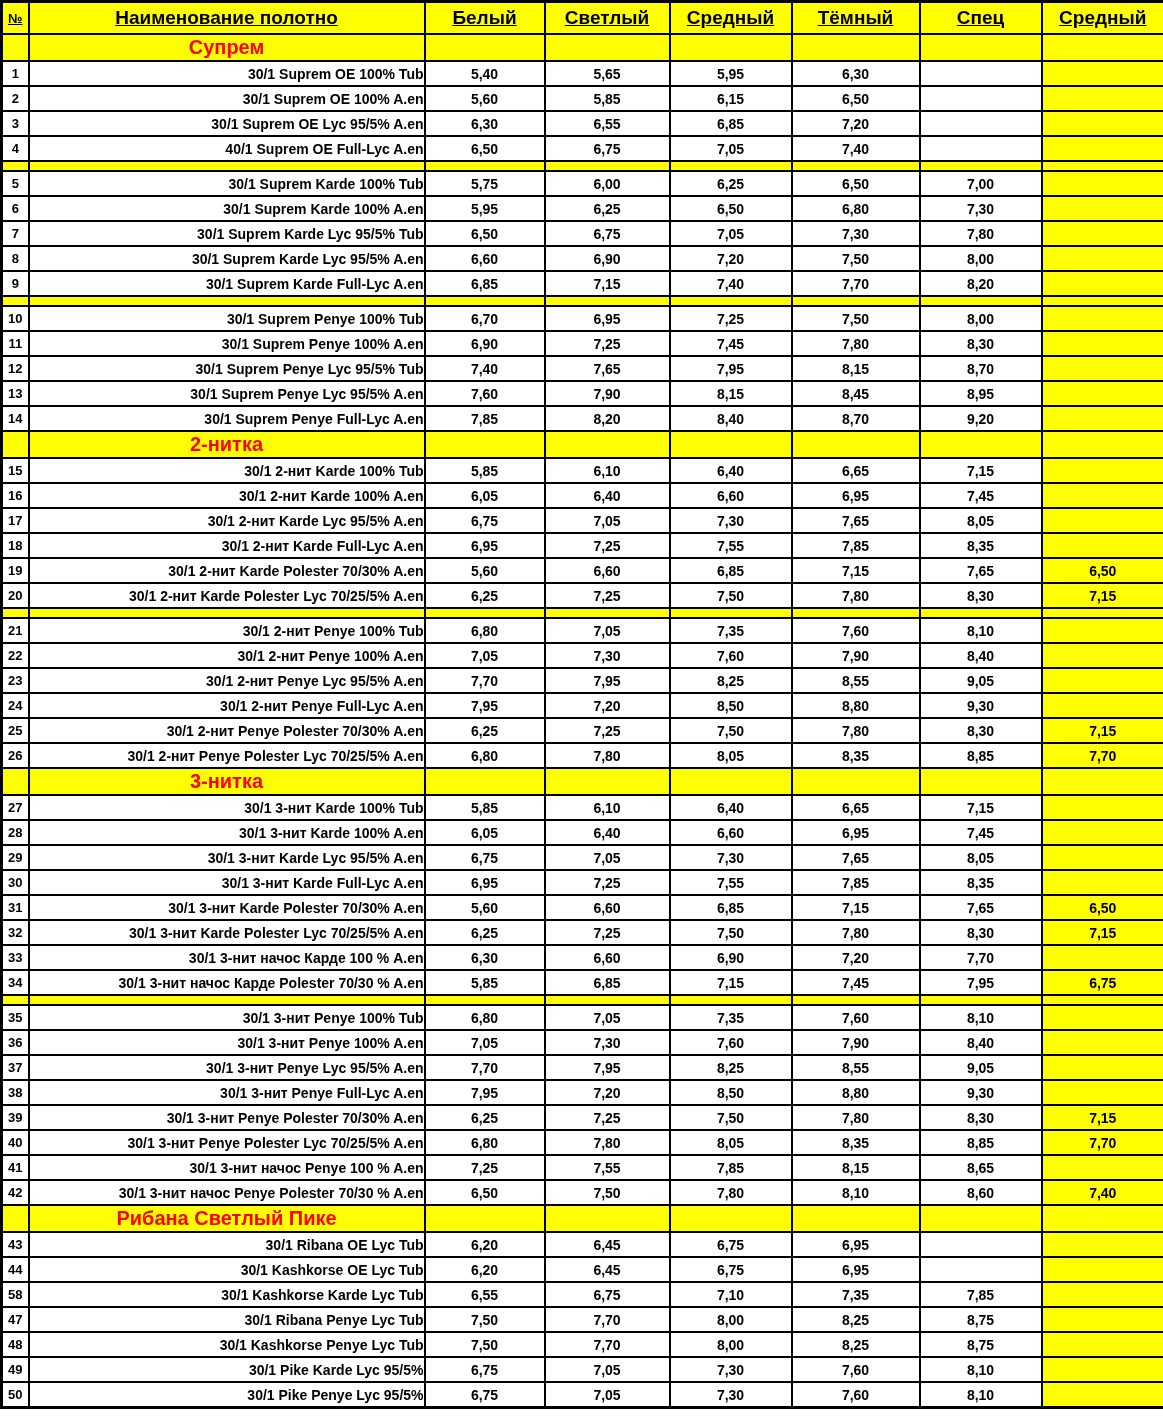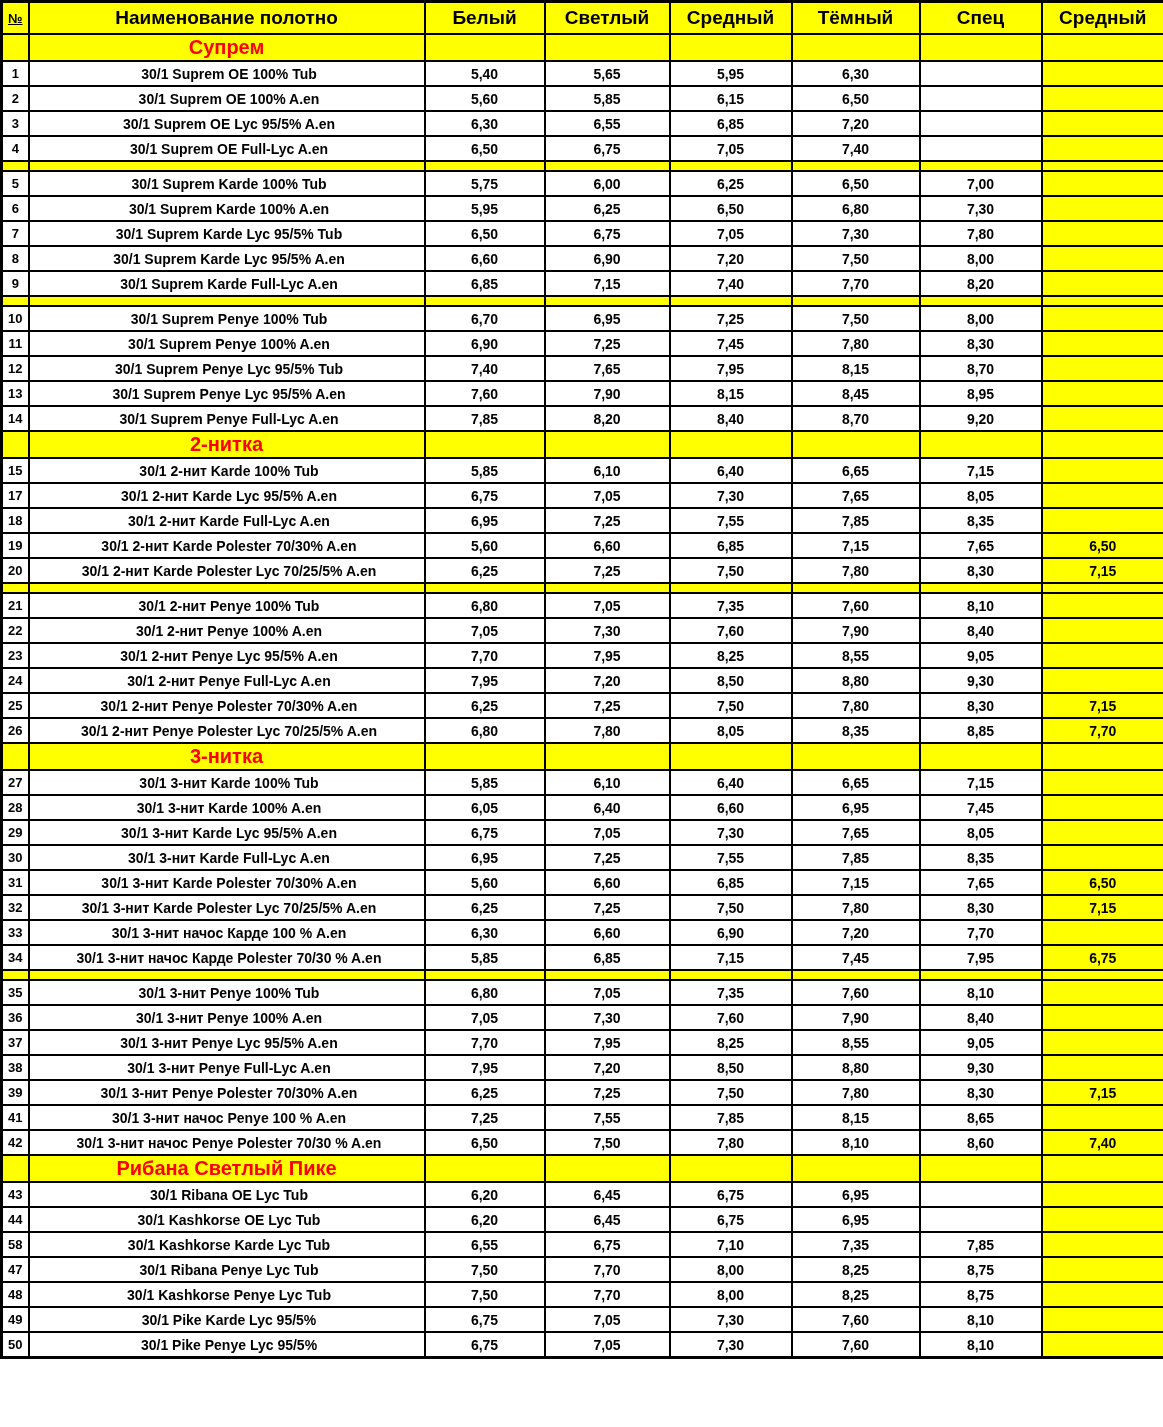--- a/index.html
+++ b/index.html
@@ -1,27 +1,27 @@
 <!DOCTYPE html>
 <html style="--hl: #FFFF00; --red: #FF0000; --grid: #000000;"><head>
 <meta charset="utf-8">
 <style>
   html,body{margin:0;padding:0;background:#fff;}
   body{font-family:"Liberation Sans",sans-serif;}
   .wrap{width:1163px;}
   table{border-collapse:collapse;width:1163px;table-layout:fixed;border:3px solid var(--grid,#000);}
   td,th{border:2px solid var(--grid,#000);overflow:hidden;white-space:nowrap;padding:0;}
-  thead th{background:var(--hl,#FFFF00);font-weight:bold;font-size:19px;height:30px;color:#000;text-align:center;}
+  thead th{background:var(--hl,#FFFF00);font-weight:bold;font-size:19px;height:30px;color:#000;text-align:center;text-decoration:underline;}
   th.num-h{font-size:13px;text-decoration:underline;}
   tr.section td{height:25px;background:var(--hl,#FFFF00);}
   tr.section td.title{color:var(--red,#FF0000);font-size:20px;font-weight:bold;text-align:center;margin-top:48px;}
   tr.sep td{height:8px;background:var(--hl,#FFFF00);}
   tr.data td{height:23px;font-weight:bold;font-size:14px;color:#000;background:#fff;}
   tr.data td.num{text-align:center;font-size:13px;}
-  tr.data td.name{text-align:center;padding-left:5px;}
+  tr.data td.name{text-align:right;padding-left:5px;}
   tr.data td.val{text-align:center;}
   td.y{background:var(--hl,#FFFF00) !important;}
 </style>
 </head>
 <body>
 
 <div class="wrap">
   <table>
     <colgroup>
       <col style="width:27px">
@@ -81,21 +81,21 @@
           <td class="name">30/1 Suprem OE Lyc 95/5% A.en</td>
           <td class="val">6,30</td>
           <td class="val">6,55</td>
           <td class="val">6,85</td>
           <td class="val">7,20</td>
           <td class="val"></td>
           <td class="val y"></td>
         </tr>
         <tr class="data">
           <td class="num">4</td>
-          <td class="name">30/1 Suprem OE Full-Lyc  A.en</td>
+          <td class="name">40/1 Suprem OE Full-Lyc  A.en</td>
           <td class="val">6,50</td>
           <td class="val">6,75</td>
           <td class="val">7,05</td>
           <td class="val">7,40</td>
           <td class="val"></td>
           <td class="val y"></td>
         </tr>
         <tr class="sep">
           <td class="y"></td>
           <td class="y"></td>
@@ -227,20 +227,30 @@
           <td class="y"></td>
         </tr>
         <tr class="data">
           <td class="num">15</td>
           <td class="name">30/1 2-нит Karde 100% Tub</td>
           <td class="val">5,85</td>
           <td class="val">6,10</td>
           <td class="val">6,40</td>
           <td class="val">6,65</td>
           <td class="val">7,15</td>
+          <td class="val y"></td>
+        </tr>
+        <tr class="data">
+          <td class="num">16</td>
+          <td class="name">30/1 2-нит Karde 100% A.en</td>
+          <td class="val">6,05</td>
+          <td class="val">6,40</td>
+          <td class="val">6,60</td>
+          <td class="val">6,95</td>
+          <td class="val">7,45</td>
           <td class="val y"></td>
         </tr>
         <tr class="data">
           <td class="num">17</td>
           <td class="name">30/1 2-нит Karde Lyc 95/5% A.en</td>
           <td class="val">6,75</td>
           <td class="val">7,05</td>
           <td class="val">7,30</td>
           <td class="val">7,65</td>
           <td class="val">8,05</td>
@@ -490,20 +500,30 @@
           <td class="num">39</td>
           <td class="name">30/1 3-нит Penye Polester 70/30% A.en</td>
           <td class="val">6,25</td>
           <td class="val">7,25</td>
           <td class="val">7,50</td>
           <td class="val">7,80</td>
           <td class="val">8,30</td>
           <td class="val y">7,15</td>
         </tr>
         <tr class="data">
+          <td class="num">40</td>
+          <td class="name">30/1 3-нит Penye Polester Lyc 70/25/5% A.en</td>
+          <td class="val">6,80</td>
+          <td class="val">7,80</td>
+          <td class="val">8,05</td>
+          <td class="val">8,35</td>
+          <td class="val">8,85</td>
+          <td class="val y">7,70</td>
+        </tr>
+        <tr class="data">
           <td class="num">41</td>
           <td class="name">30/1 3-нит начос Penye  100 % A.en</td>
           <td class="val">7,25</td>
           <td class="val">7,55</td>
           <td class="val">7,85</td>
           <td class="val">8,15</td>
           <td class="val">8,65</td>
           <td class="val y"></td>
         </tr>
         <tr class="data">

